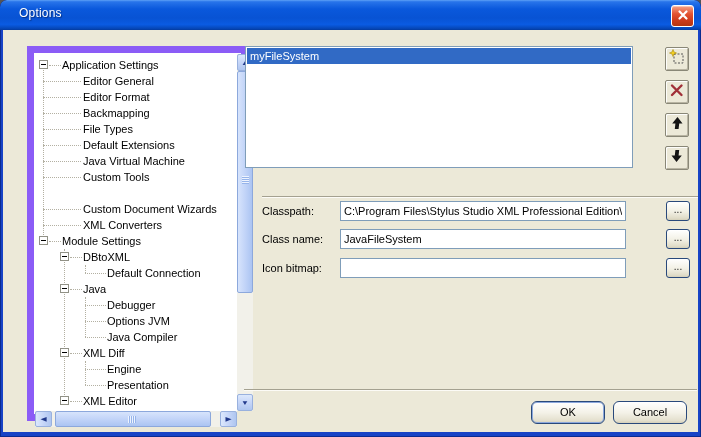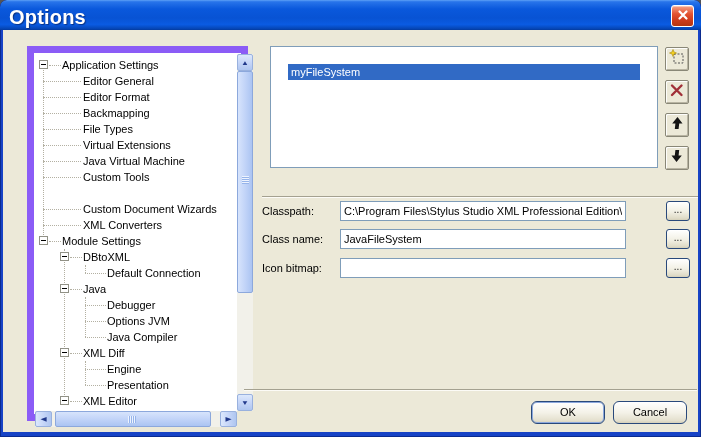--- a/index.html
+++ b/index.html
@@ -3,21 +3,21 @@
 <meta charset="utf-8">
 <style>
   html,body{margin:0;padding:0;background:#555;}
   *{box-sizing:border-box;font-family:"Liberation Sans",sans-serif;}
   .dialog{position:relative;width:701px;height:437px;background:#1743C6;
     border-radius:7px 7px 0 0;overflow:hidden;box-shadow:inset 0 0 0 1px #0B2B8F;}
   
   .titlebar{position:absolute;left:0;top:0;width:701px;height:30px;
     background:linear-gradient(180deg,#5EA1F6 0%,#2874EA 6%,#0A58DC 30%,#0853D4 60%,#0A5BE2 82%,#0545B4 96%,#033A9E 100%);
     border-radius:7px 7px 0 0;}
-  .title-text{position:absolute;left:9px;top:6px;color:#fff;font-size:20px;font-weight:bold;
+  .title-text{position:absolute;left:19px;top:6px;color:#fff;font-size:12px;font-weight:normal;
     text-shadow:1px 1px 1px rgba(8,40,110,.8);letter-spacing:.2px;}
   .close-btn{position:absolute;right:7px;top:5px;width:23px;height:22px;border:1px solid #fff;border-radius:3px;
     background:linear-gradient(180deg,#F6A387 0%,#E35231 40%,#CE3C1C 70%,#B5350F 100%);
     box-shadow:inset 0 1px 0 rgba(255,255,255,.4);display:flex;align-items:center;justify-content:center;cursor:pointer;}
   
   .body{position:absolute;left:3px;top:30px;width:695px;height:402px;background:#ECE9D8;}
   
   .tree{position:absolute;left:24px;top:16px;width:221px;height:375px;background:#fff;border:7px solid #8b5cf6;}
   .tree-content{position:absolute;left:1px;top:1px;width:202px;height:357px;background:#fff;overflow:hidden;}
   .trow{position:absolute;left:0;width:202px;height:16px;font-size:11px;line-height:16px;color:#000;cursor:pointer;}
@@ -47,21 +47,21 @@
   .vthumb{position:absolute;left:0;top:17px;width:16px;height:222px;border:1px solid #8CA8DC;border-radius:2px;
     background:linear-gradient(90deg,#D7E4FC 0%,#C2D4F8 50%,#ABC4F2 100%);cursor:pointer;}
   .vthumb::after{content:"";position:absolute;left:4px;top:104px;width:7px;height:8px;
     background:repeating-linear-gradient(180deg,#EDF3FE 0 1px,#96B4EA 1px 2px);}
   .hthumb{position:absolute;top:0;left:20px;width:156px;height:16px;border:1px solid #8CA8DC;border-radius:2px;
     background:linear-gradient(180deg,#D7E4FC 0%,#C2D4F8 50%,#ABC4F2 100%);cursor:pointer;}
   .hthumb::after{content:"";position:absolute;top:4px;left:72px;width:8px;height:7px;
     background:repeating-linear-gradient(90deg,#EDF3FE 0 1px,#96B4EA 1px 2px);}
   .sb-corner{position:absolute;left:203px;top:358px;width:17px;height:16px;background:#ECE9D8;}
   
-  .listbox{position:absolute;left:267px;top:16px;width:388px;height:122px;background:#fff;border:1px solid #7F9DB9;padding:17px;}
+  .listbox{position:absolute;left:242px;top:16px;width:388px;height:122px;background:#fff;border:1px solid #7F9DB9;padding:1px;}
   .list-item{height:16px;font-size:11px;line-height:16px;color:#fff;background:#316AC5;padding-left:3px;cursor:pointer;}
   
   .side-btn{position:absolute;left:662px;width:24px;height:24px;background:#ECE9D8;border:1px solid #898777;border-radius:2px;
     box-shadow:inset 1px 1px 0 #FDFDFB,inset -1px -1px 0 #B8B4A2;display:flex;align-items:center;justify-content:center;cursor:pointer;}
   
   .sep{position:absolute;height:2px;border-top:1px solid #A4A190;border-bottom:1px solid #FCFBF6;}
   
   .flabel{position:absolute;left:259px;height:20px;line-height:20px;font-size:11px;color:#000;text-align:right;}
   .tinput{position:absolute;left:337px;width:286px;height:20px;border:1px solid #7F9DB9;background:#fff;
     font-size:11px;padding:0 3px;color:#000;outline:none;}
@@ -117,21 +117,21 @@
         <div class="trow lvl2 leaf" style="top:51px">
             <span class="stub"></span>
             <span class="tlabel">Backmapping</span>
           </div>
         <div class="trow lvl2 leaf" style="top:67px">
             <span class="stub"></span>
             <span class="tlabel">File Types</span>
           </div>
         <div class="trow lvl2 leaf" style="top:83px">
             <span class="stub"></span>
-            <span class="tlabel">Virtual Extensions</span>
+            <span class="tlabel">Default Extensions</span>
           </div>
         <div class="trow lvl2 leaf" style="top:99px">
             <span class="stub"></span>
             <span class="tlabel">Java Virtual Machine</span>
           </div>
         <div class="trow lvl2 leaf" style="top:115px">
             <span class="stub"></span>
             <span class="tlabel">Custom Tools</span>
           </div>
         <div class="trow lvl2 leaf" style="top:147px">

